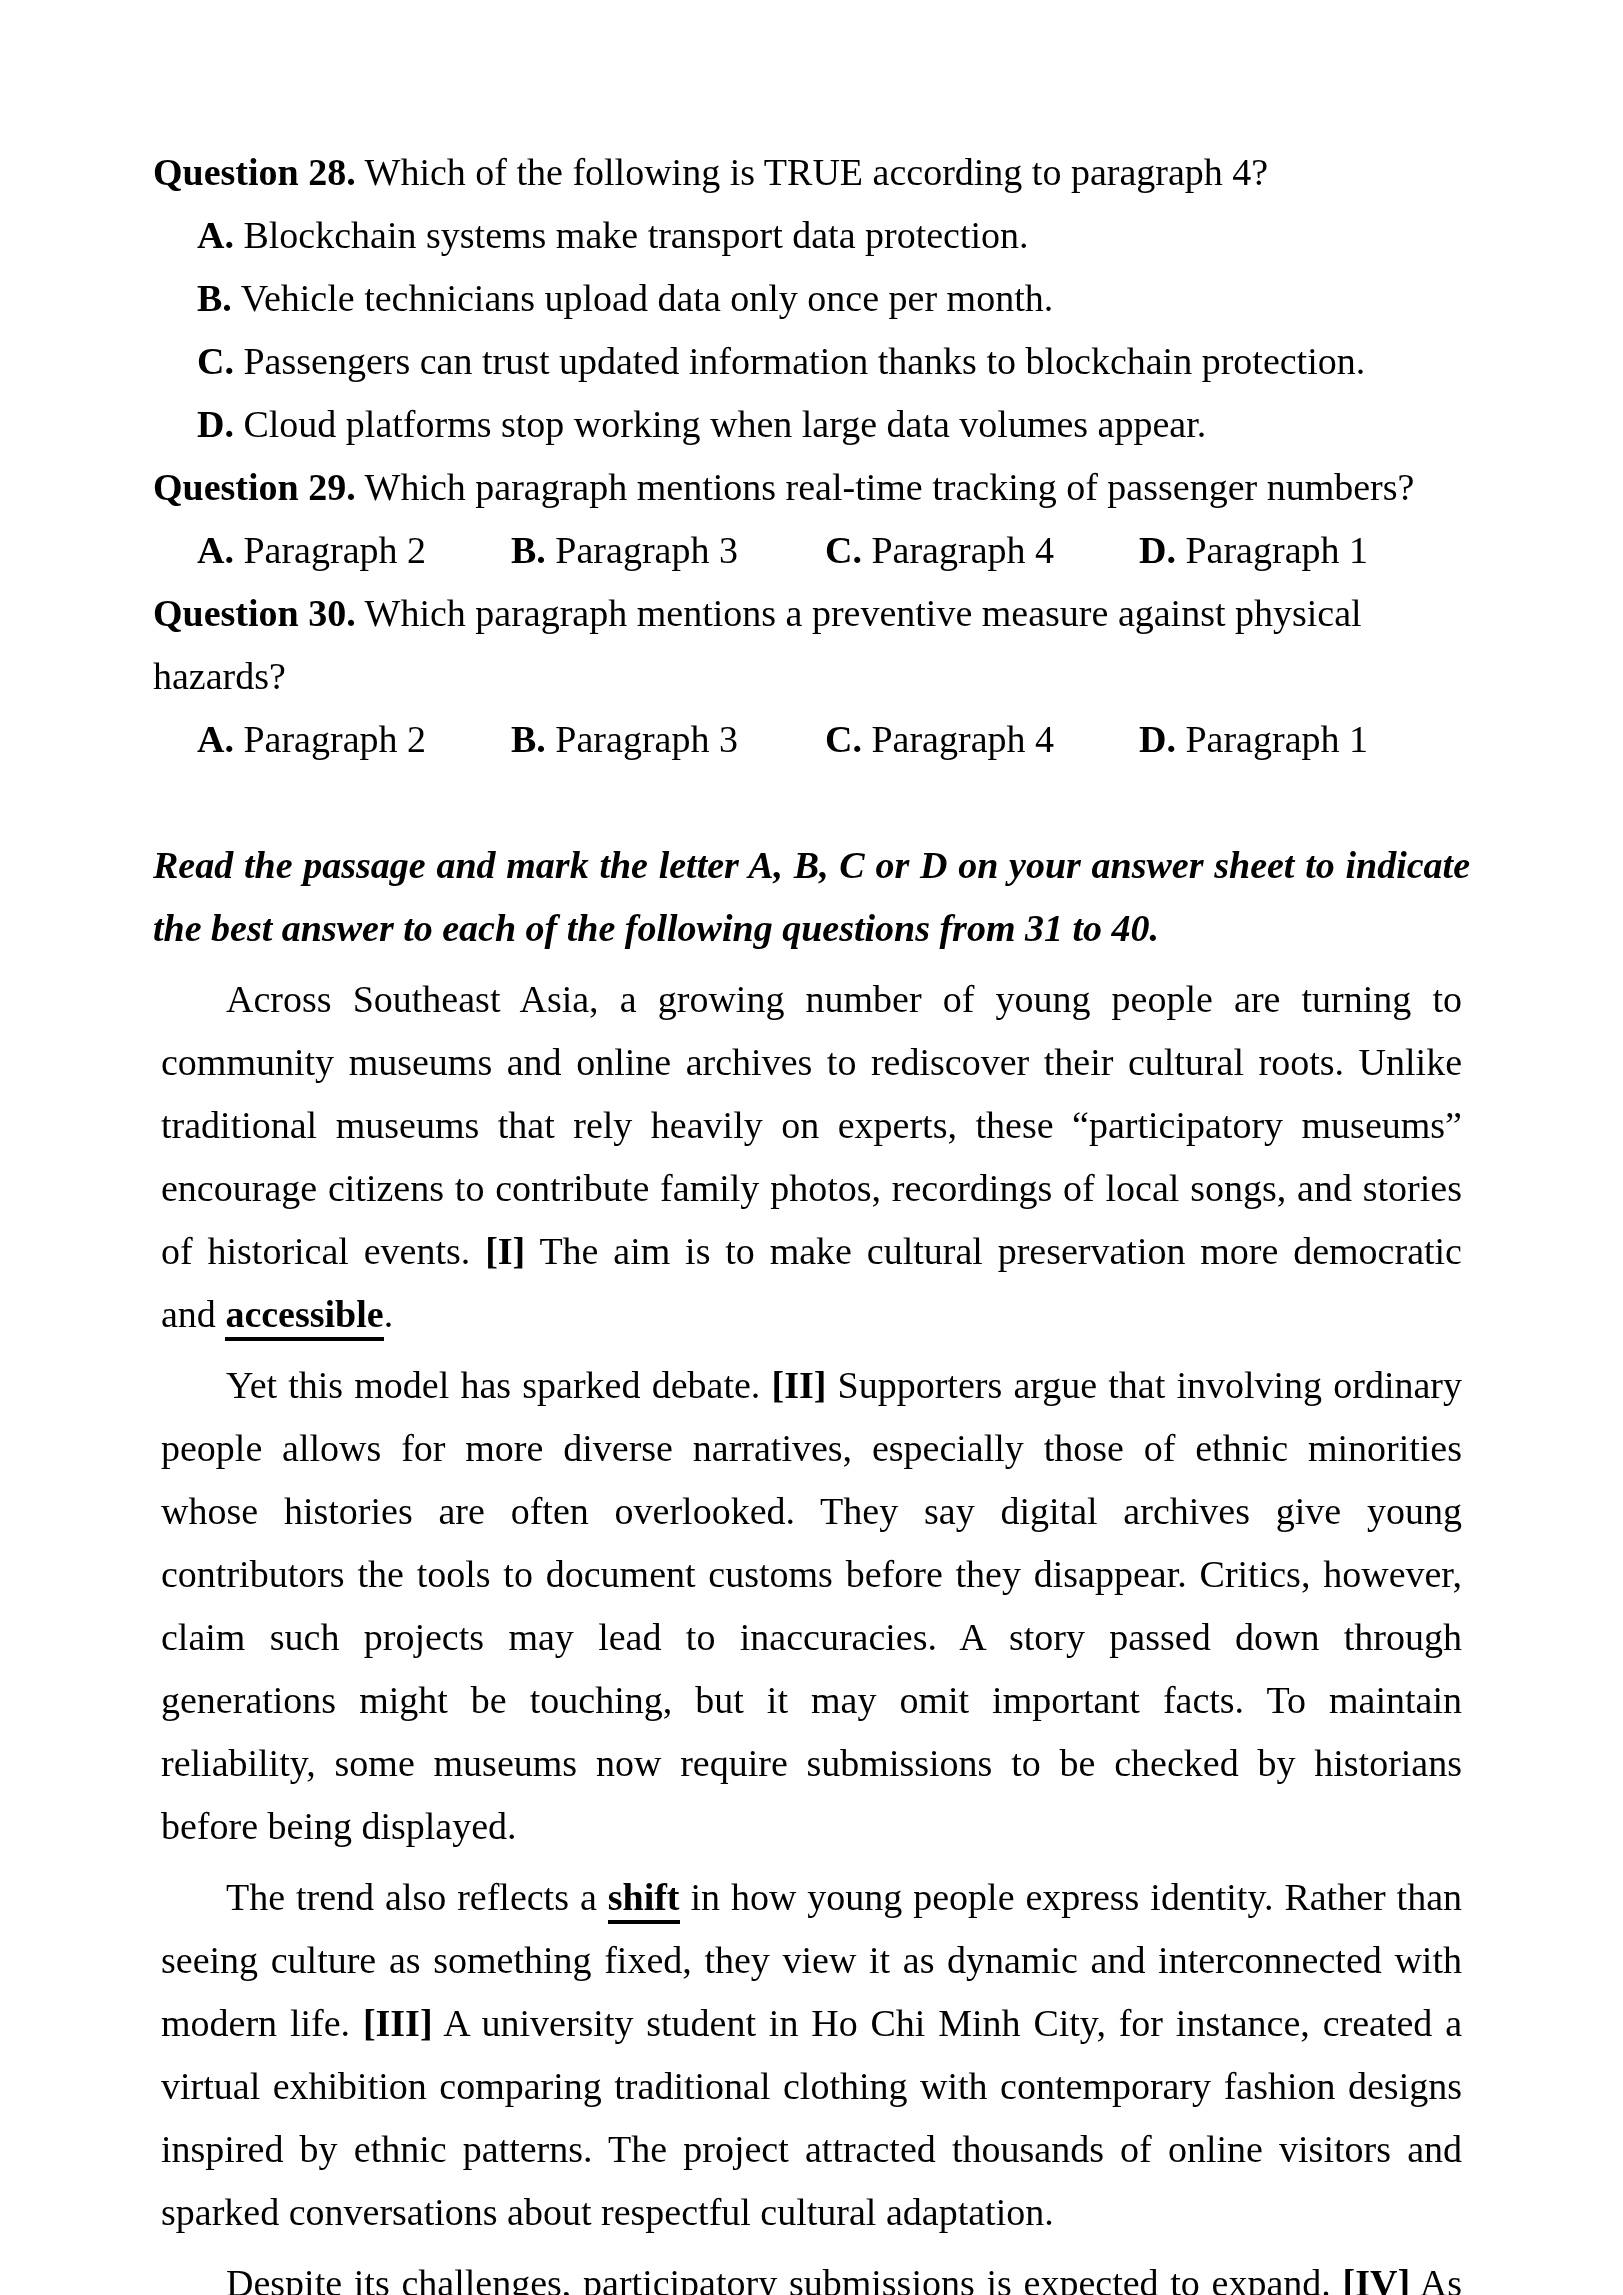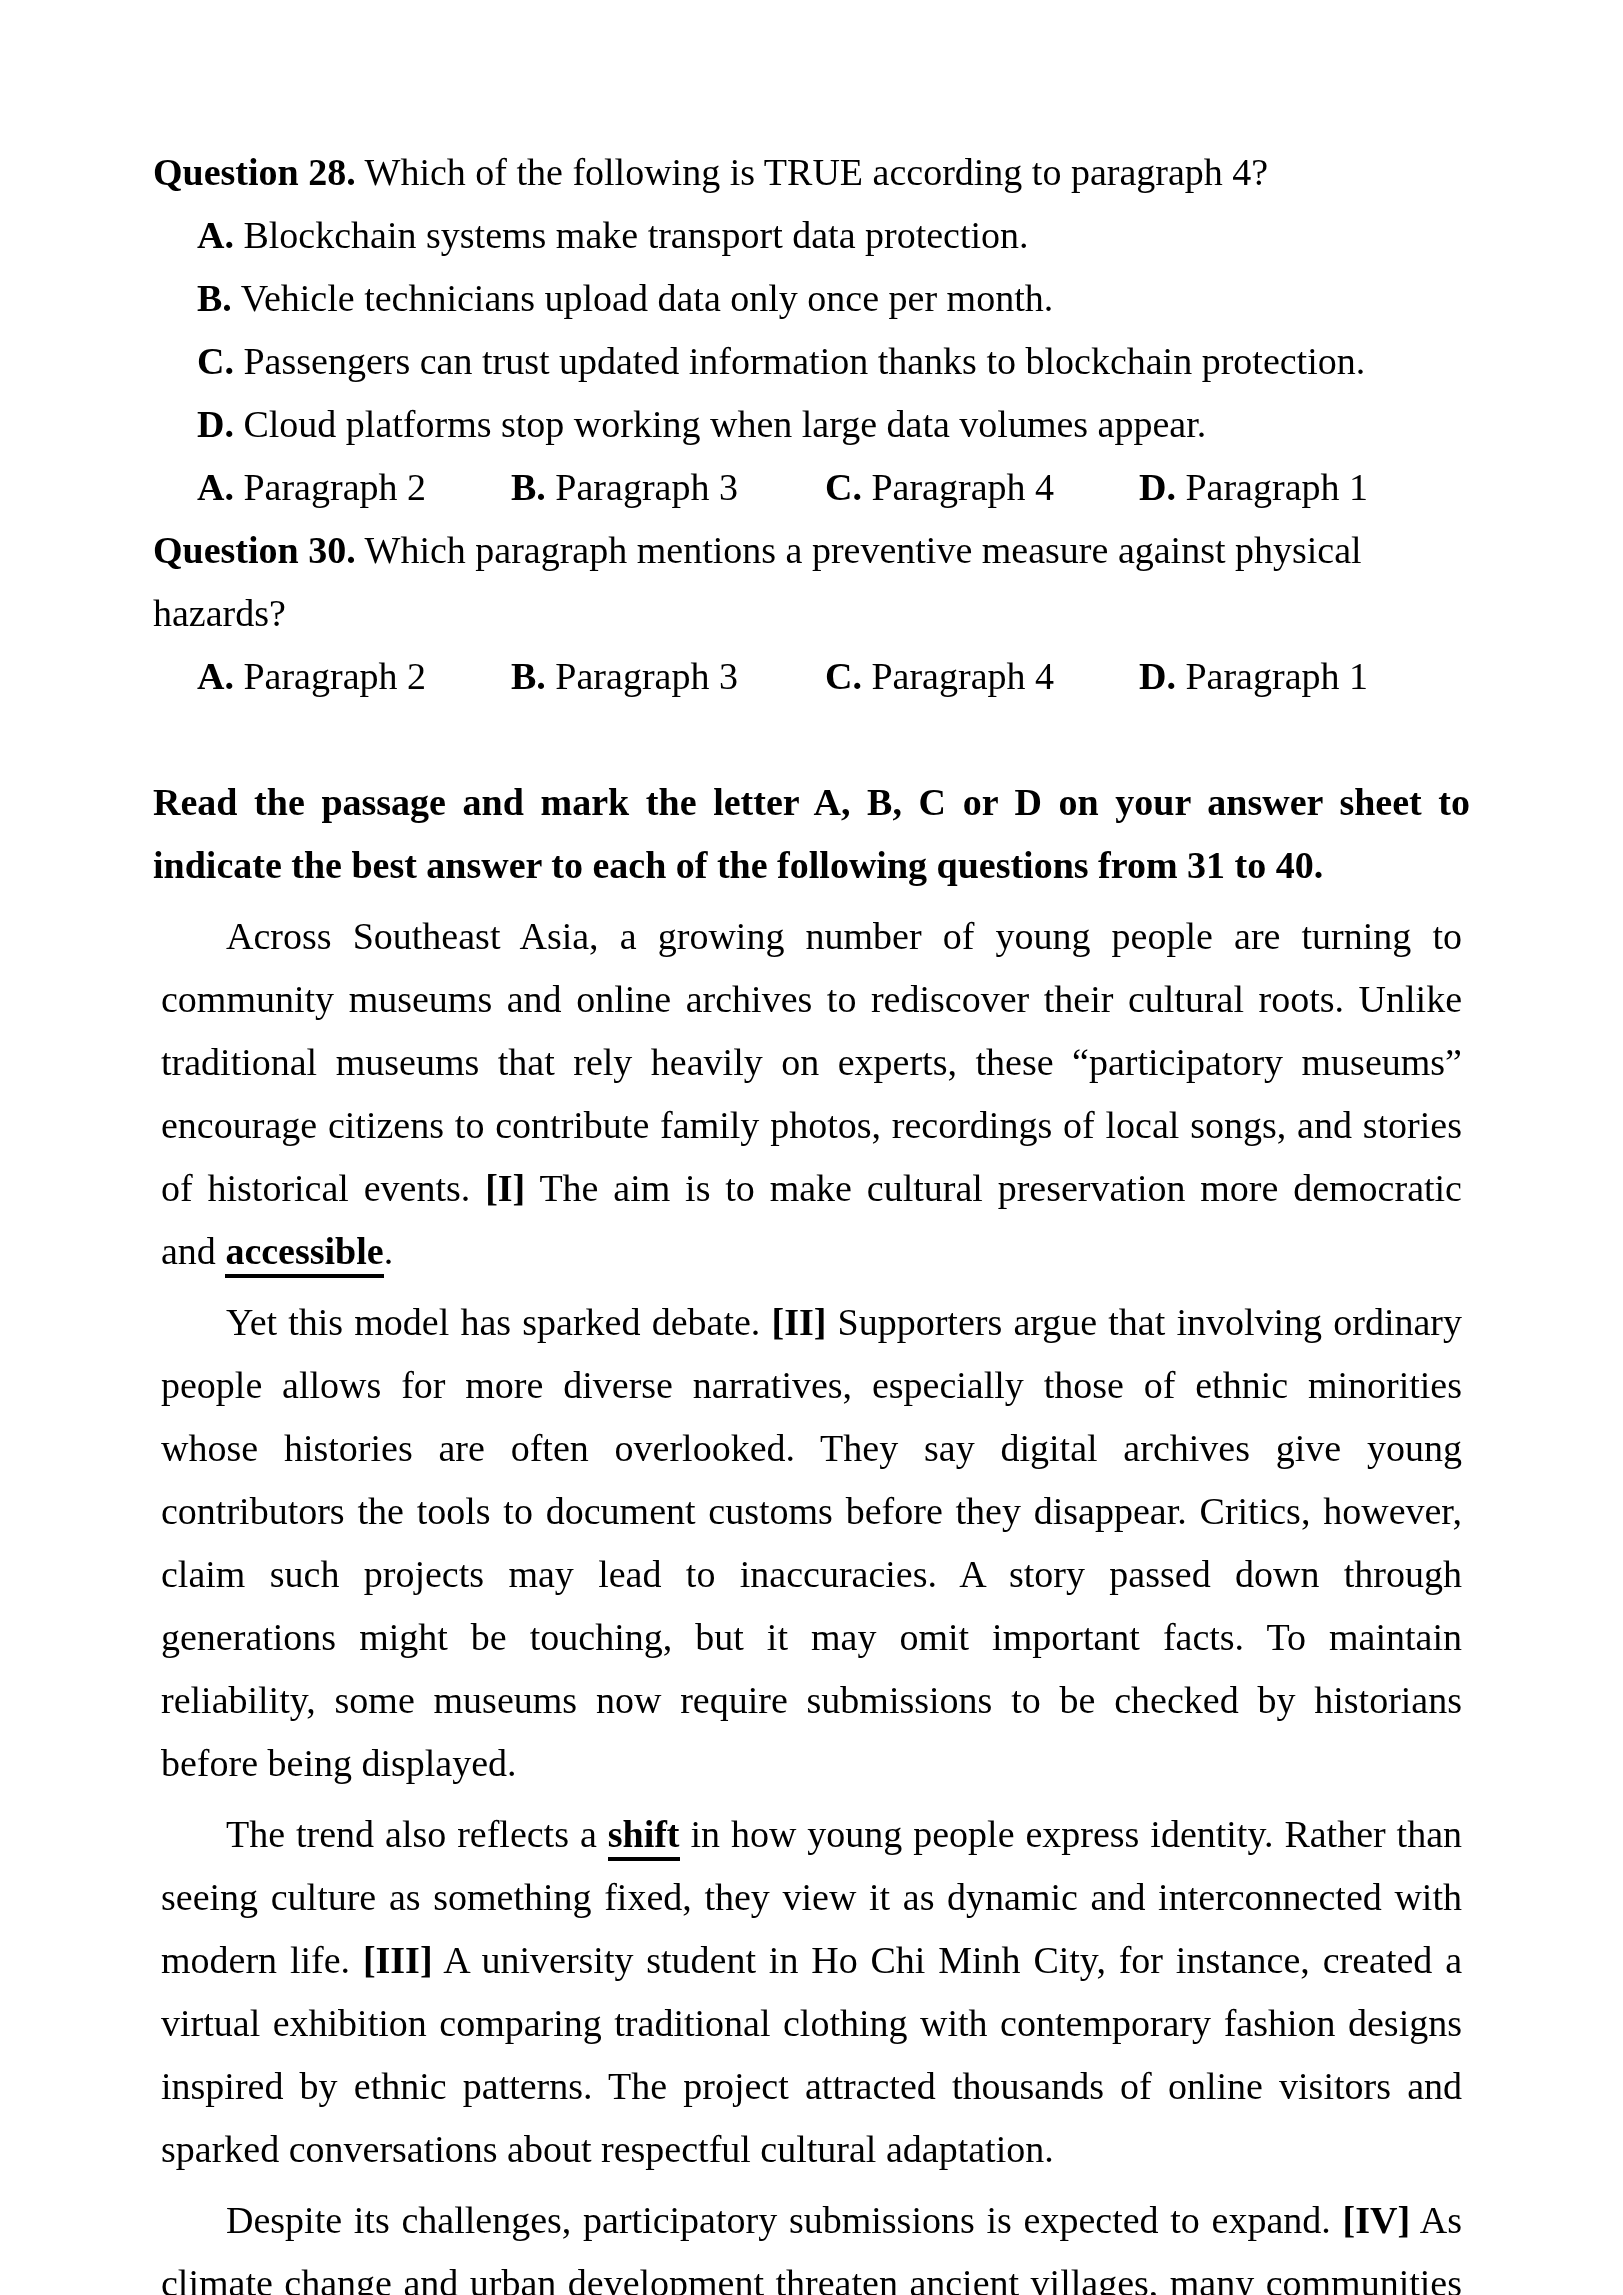--- a/index.html
+++ b/index.html
@@ -24,20 +24,21 @@
   .opt { padding-left: 44px; }
   .opt-row {
     display: flex;
     padding-left: 44px;
   }
   .opt-cell { flex: 0 0 auto; width: 314px; white-space: nowrap; }
   .opt-row .opt-cell:last-child { width: auto; }
   .instruction {
     margin: 63px 0 0 0;
     font-weight: 700;
+    font-style: italic;
     text-align: justify;
   }
   .passage p {
     margin: 8px;
     text-indent: 65px;
     text-align: justify;
   }
   .bu {
     font-weight: 700;
     border-bottom: 4.6px solid #000000;
@@ -66,20 +67,24 @@
       <span class="b">C.</span>
       <span>Passengers can trust updated information thanks to blockchain protection.</span>
     </div>
     <div class="opt">
       <span class="b">D.</span>
       <span>Cloud platforms stop working when large data volumes appear.</span>
     </div>
   </section>
 
   <section>
+    <div class="q-line">
+      <span class="b">Question 29.</span>
+      <span>Which paragraph mentions real-time tracking of passenger numbers?</span>
+    </div>
     <div class="opt-row">
       <span class="opt-cell"><span class="b">A.</span> <span>Paragraph 2</span></span>
       <span class="opt-cell"><span class="b">B.</span> <span>Paragraph 3</span></span>
       <span class="opt-cell"><span class="b">C.</span> <span>Paragraph 4</span></span>
       <span class="opt-cell"><span class="b">D.</span> <span>Paragraph 1</span></span>
     </div>
   </section>
 
   <section>
     <div class="q-line">

